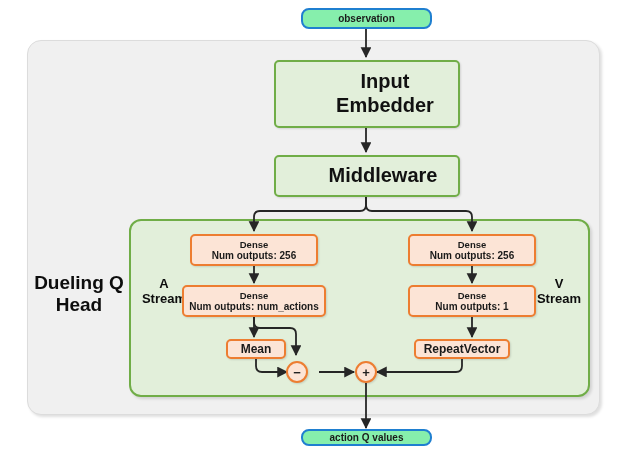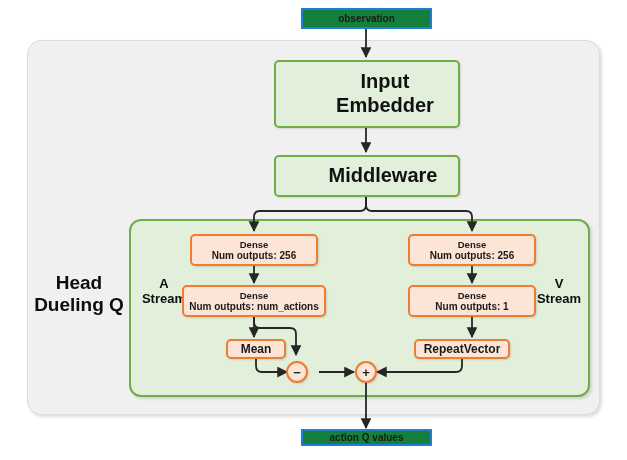--- a/index.html
+++ b/index.html
@@ -48,23 +48,23 @@
     position: absolute;
     box-sizing: border-box;
     display: flex;
     flex-direction: column;
     align-items: center;
     justify-content: center;
     text-align: center;
     line-height: 1.18;
   }
   .io-node {
-    background: #15803d;
+    background: #86efac;
     border: 2px solid #1f7fd0;
-    border-radius: 0;
+    border-radius: 8px;
     font-size: 10px;
     font-weight: bold;
     color: #1a1a1a;
   }
   .green-node {
     background: #e2efda;
     border: 2px solid #70ad47;
     border-radius: 5px;
     font-size: 20px;
     font-weight: bold;
@@ -184,22 +184,22 @@
 
   <div class="node green-node" style="left:274px; top:60px; width:186px; height:68px;padding-left:36px;">
     <span>Input Embedder</span>
   </div>
 
   <div class="node green-node" style="left:274px; top:155px; width:186px; height:42px;padding-left:32px;">
     <span>Middleware</span>
   </div>
 
   <div class="txt-label label-head" style="left:30px; top:272px; width:98px;">
+    <div>Dueling Q</div>
     <div>Head</div>
-    <div>Dueling Q</div>
   </div>
 
   <div class="txt-label label-stream" style="left:140px; top:276px; width:48px;">
     <div>A</div>
     <div>Stream</div>
   </div>
 
   <div class="txt-label label-stream" style="left:535px; top:276px; width:48px;">
     <div>V</div>
     <div>Stream</div>

